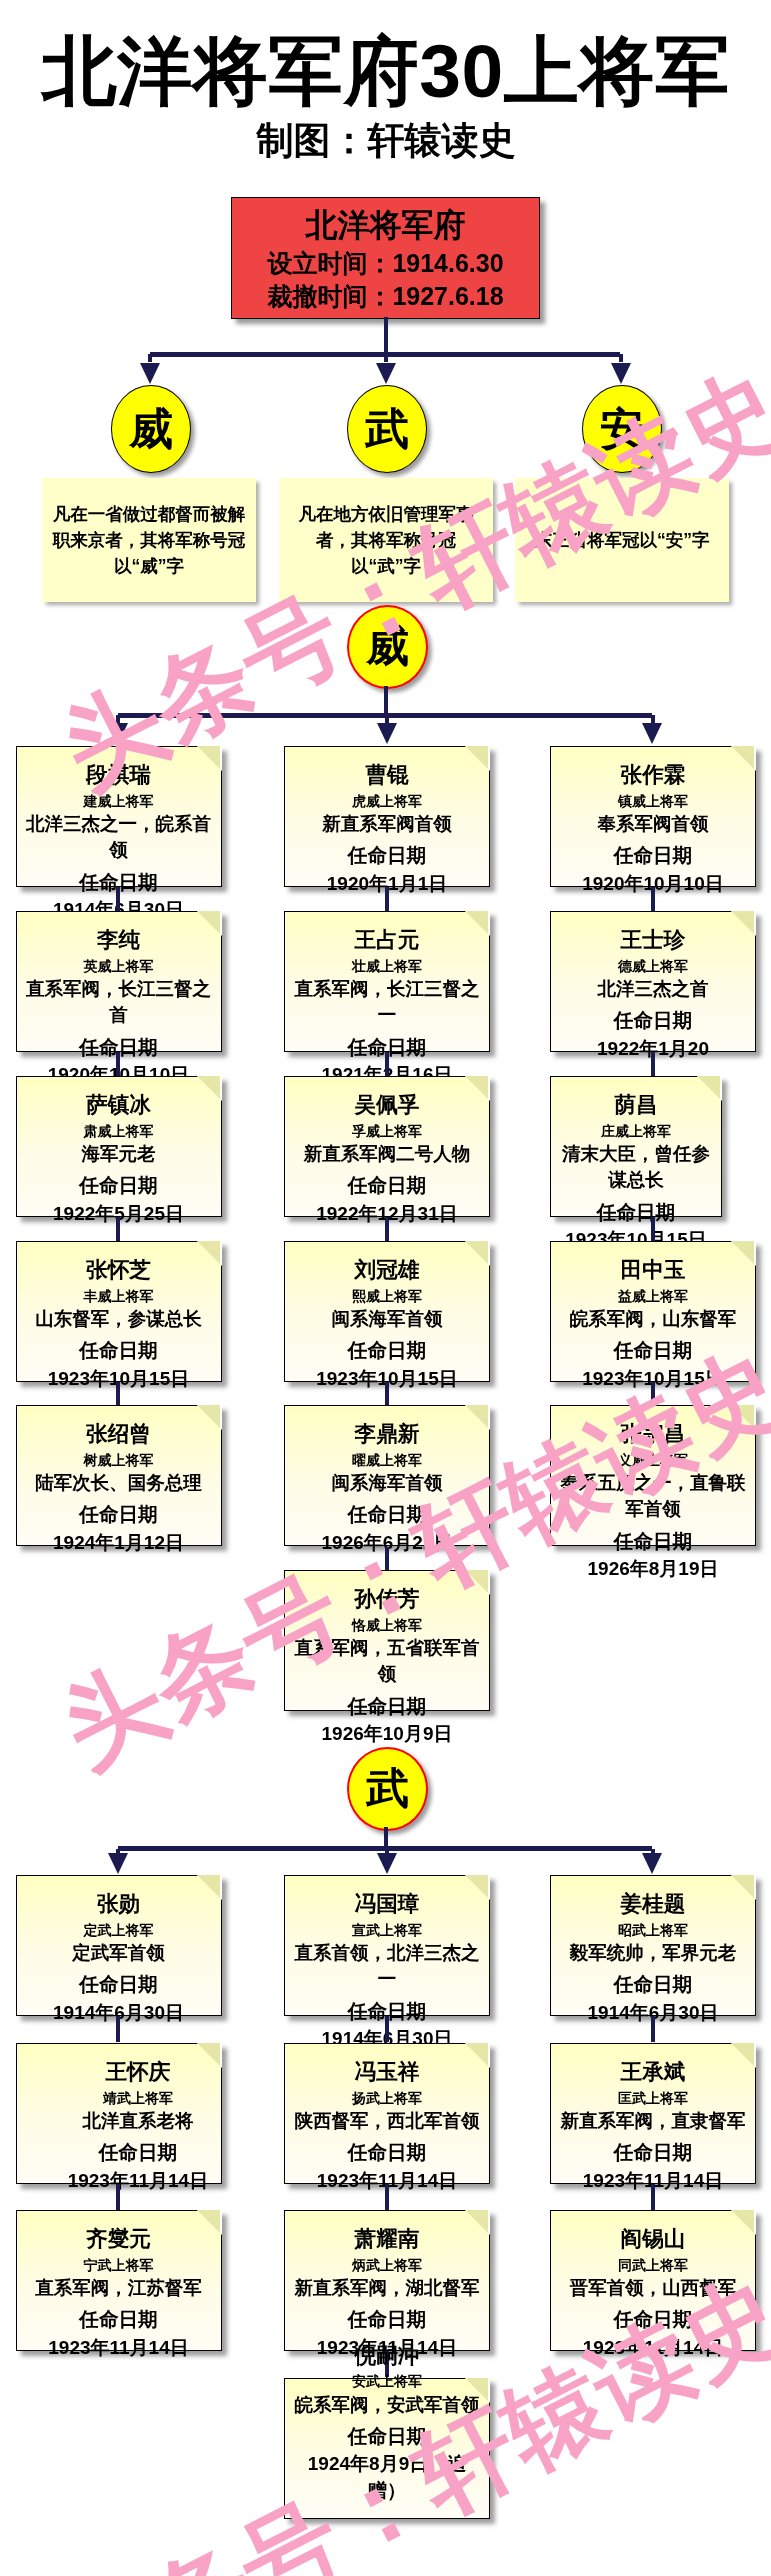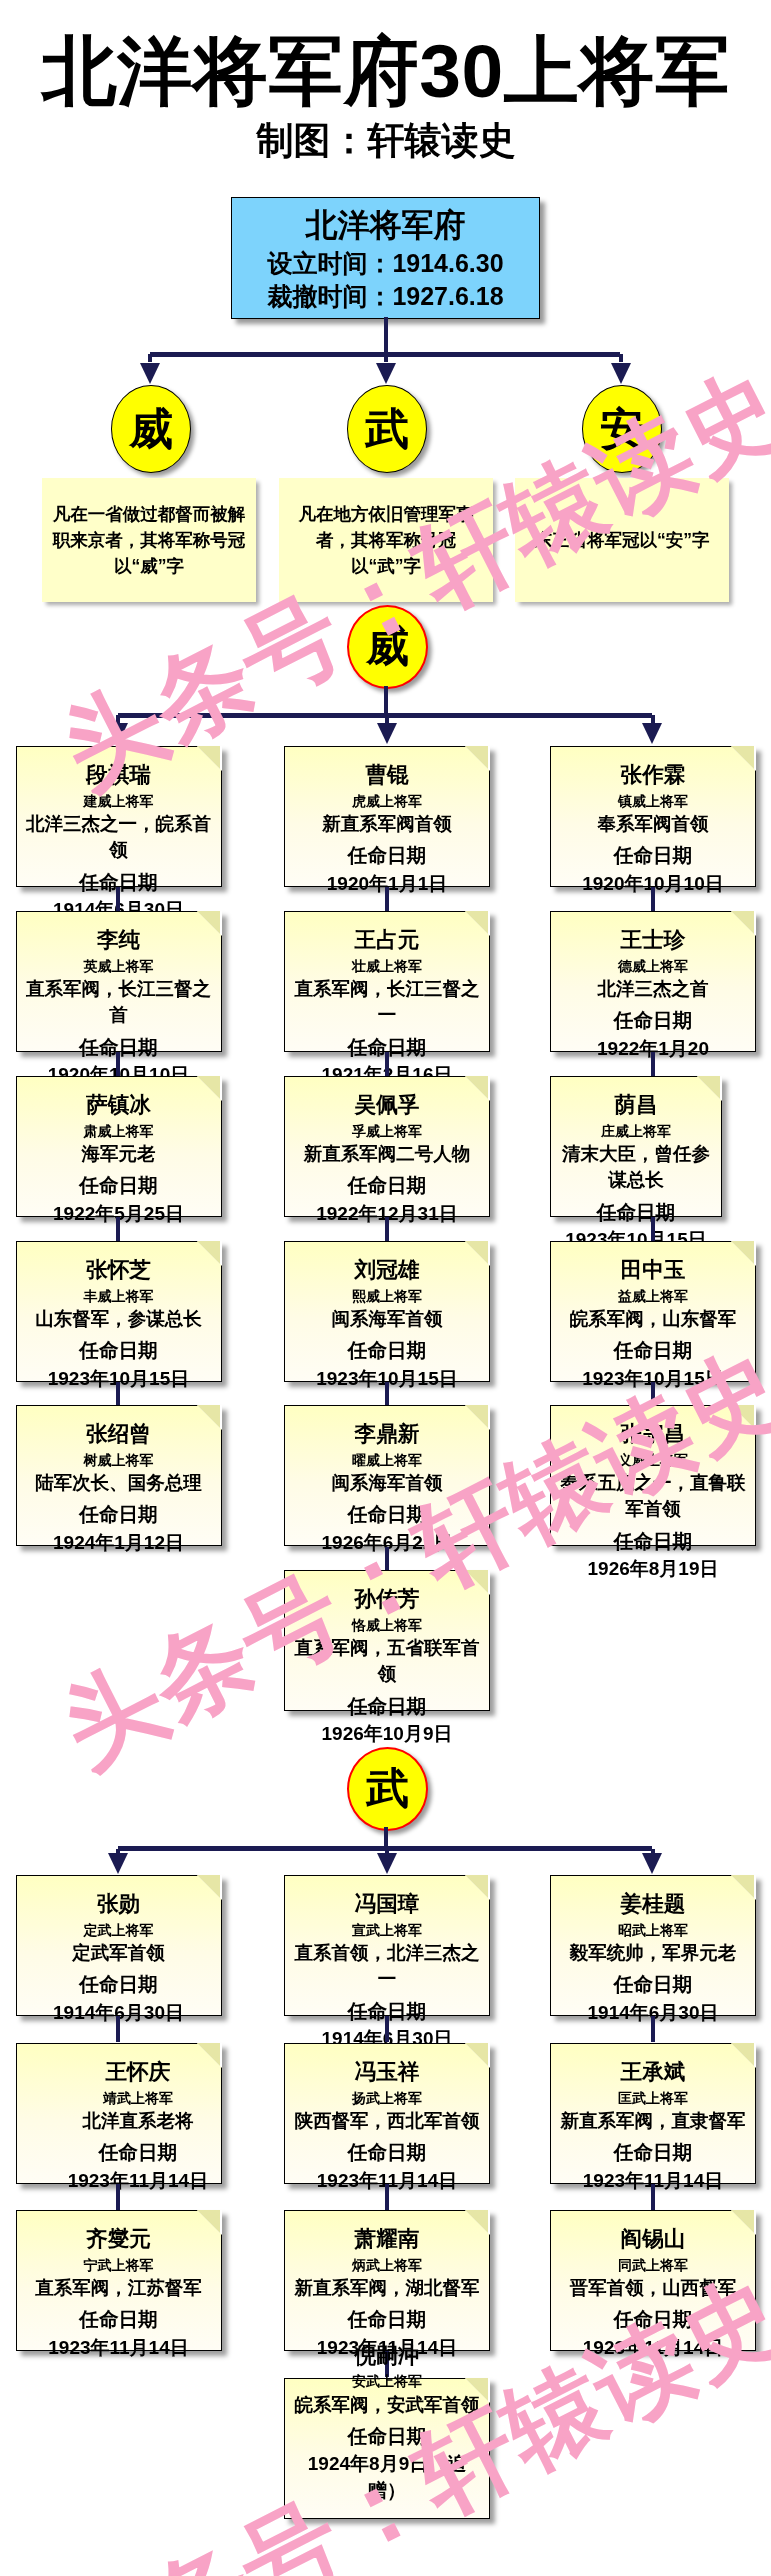--- a/index.html
+++ b/index.html
@@ -4,21 +4,21 @@
 <style>
   html,body{margin:0;padding:0;background:#ffffff;}
   body{font-family:"Liberation Sans","DejaVu Sans",sans-serif;font-weight:bold;color:#000;}
   #canvas{position:relative;width:772px;height:3605px;background:#ffffff;overflow:hidden;}
 
   #main-title{position:absolute;top:21.6px;left:0;width:100%;text-align:center;
     font-size:75px;font-weight:bold;letter-spacing:0.5px;white-space:nowrap;}
   #subtitle{position:absolute;top:116px;left:0;width:100%;text-align:center;
     font-size:37px;font-weight:bold;}
 
-  #root-box{position:absolute;left:231px;top:197px;width:309px;height:122px;background:#7dd3fc;
+  #root-box{position:absolute;left:231px;top:197px;width:309px;height:122px;background:#ef4444;
     border:1.5px solid #000;box-sizing:border-box;text-align:center;
     box-shadow:4.6px 4.6px 4.6px rgba(0,0,0,.40);}
   #root-box .rb-title{font-size:32px;margin-top:8.2px;line-height:1.2;}
   #root-box .rb-line{font-size:25px;margin-top:3.1px;line-height:1.2;}
 
   .vline{position:absolute;width:4.1px;background:#1b1b52;}
   .hline{position:absolute;height:4.6px;background:#1b1b52;}
   .arrow{position:absolute;width:0;height:0;border-left:10.3px solid transparent;
     border-right:10.3px solid transparent;border-top:21.6px solid #1b1b52;}
 

